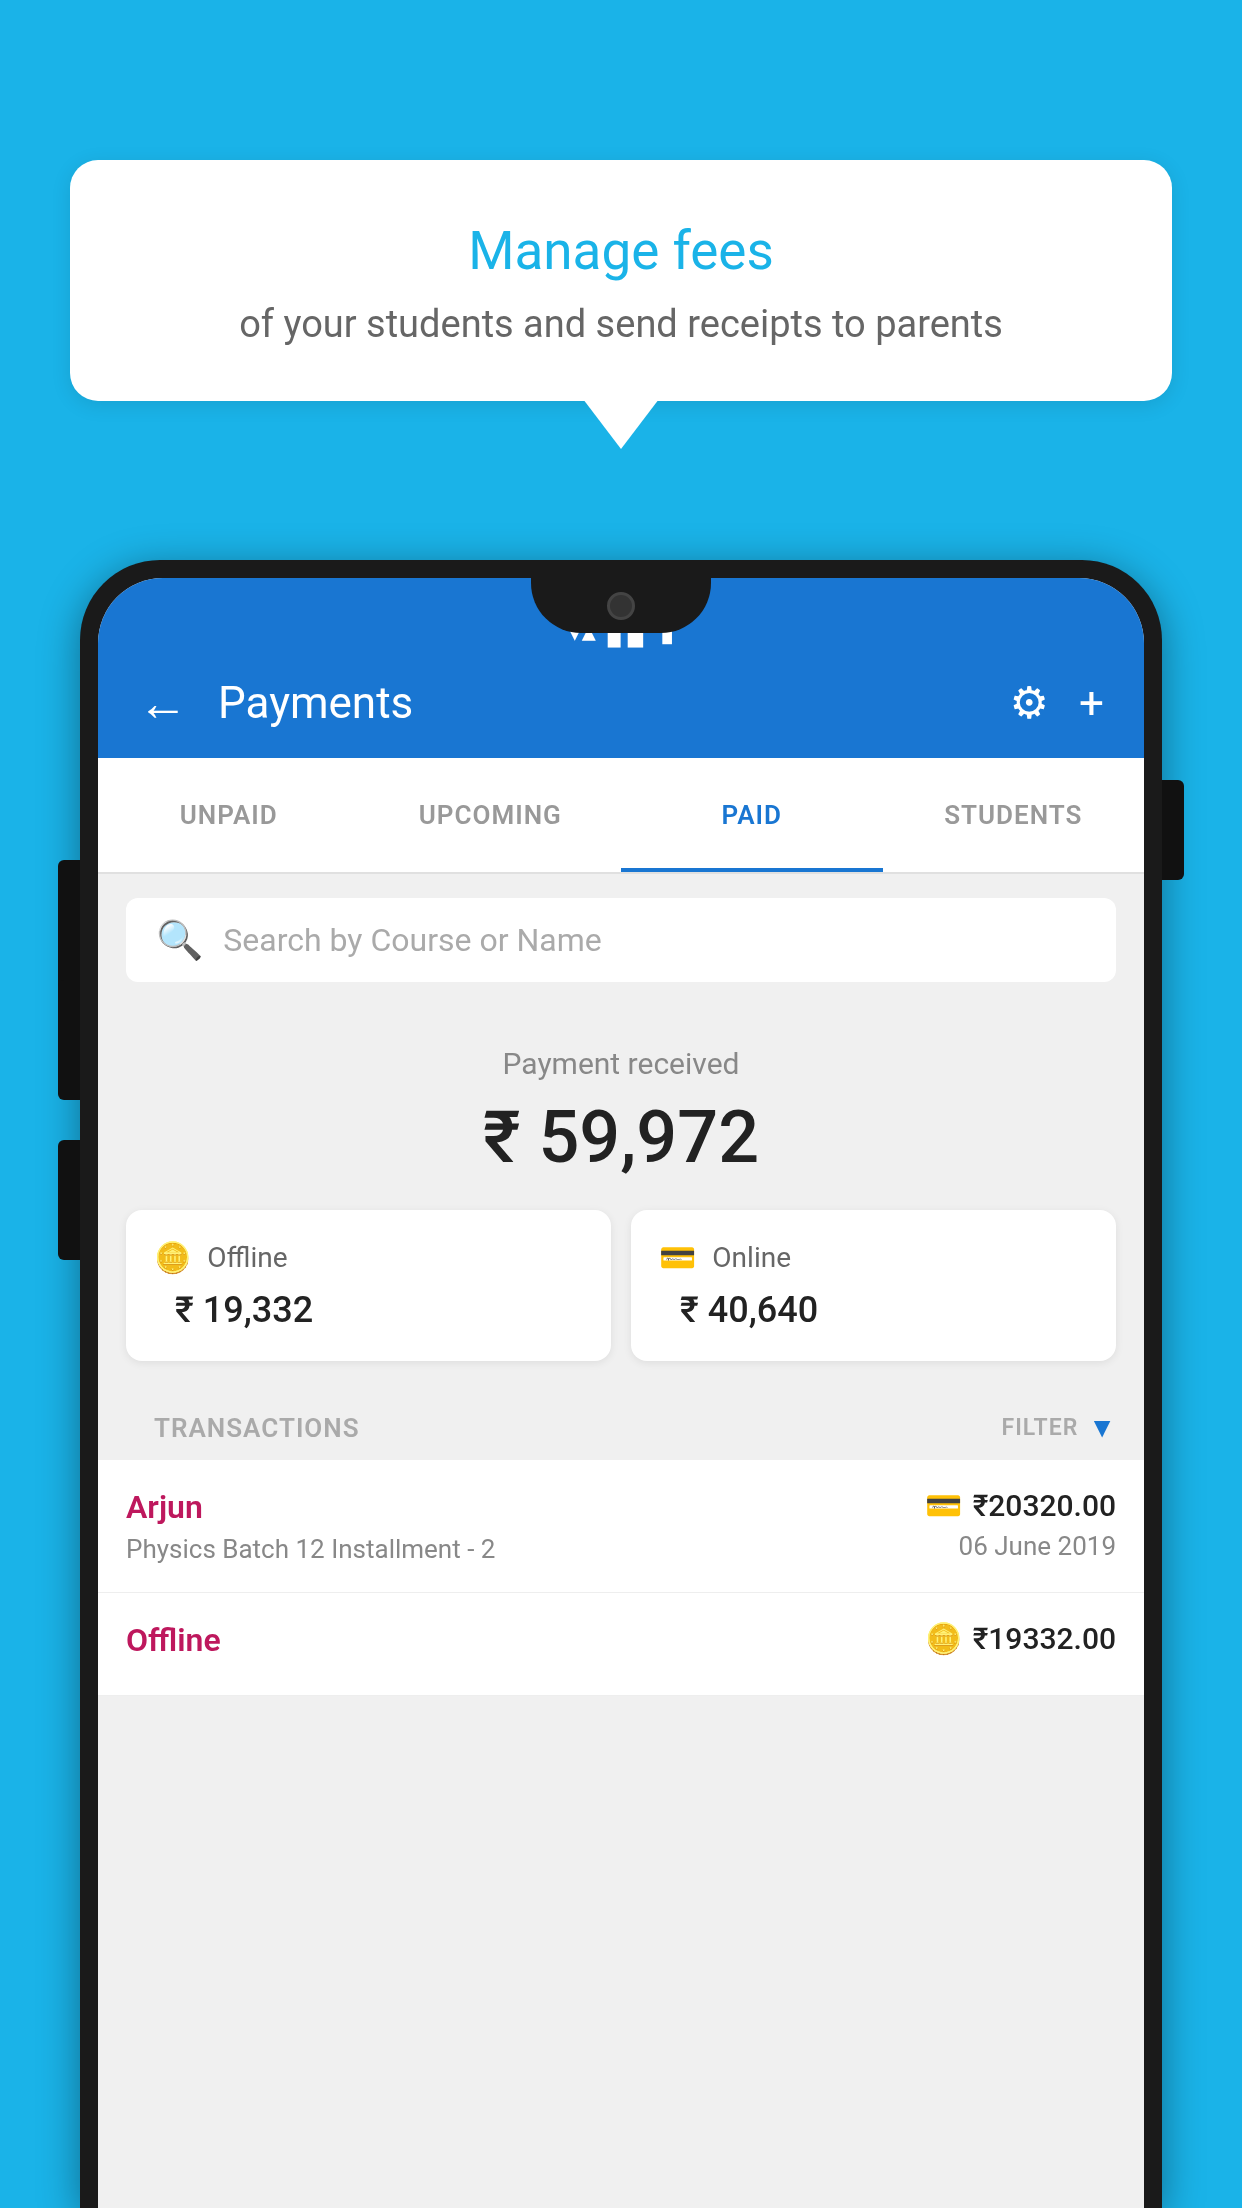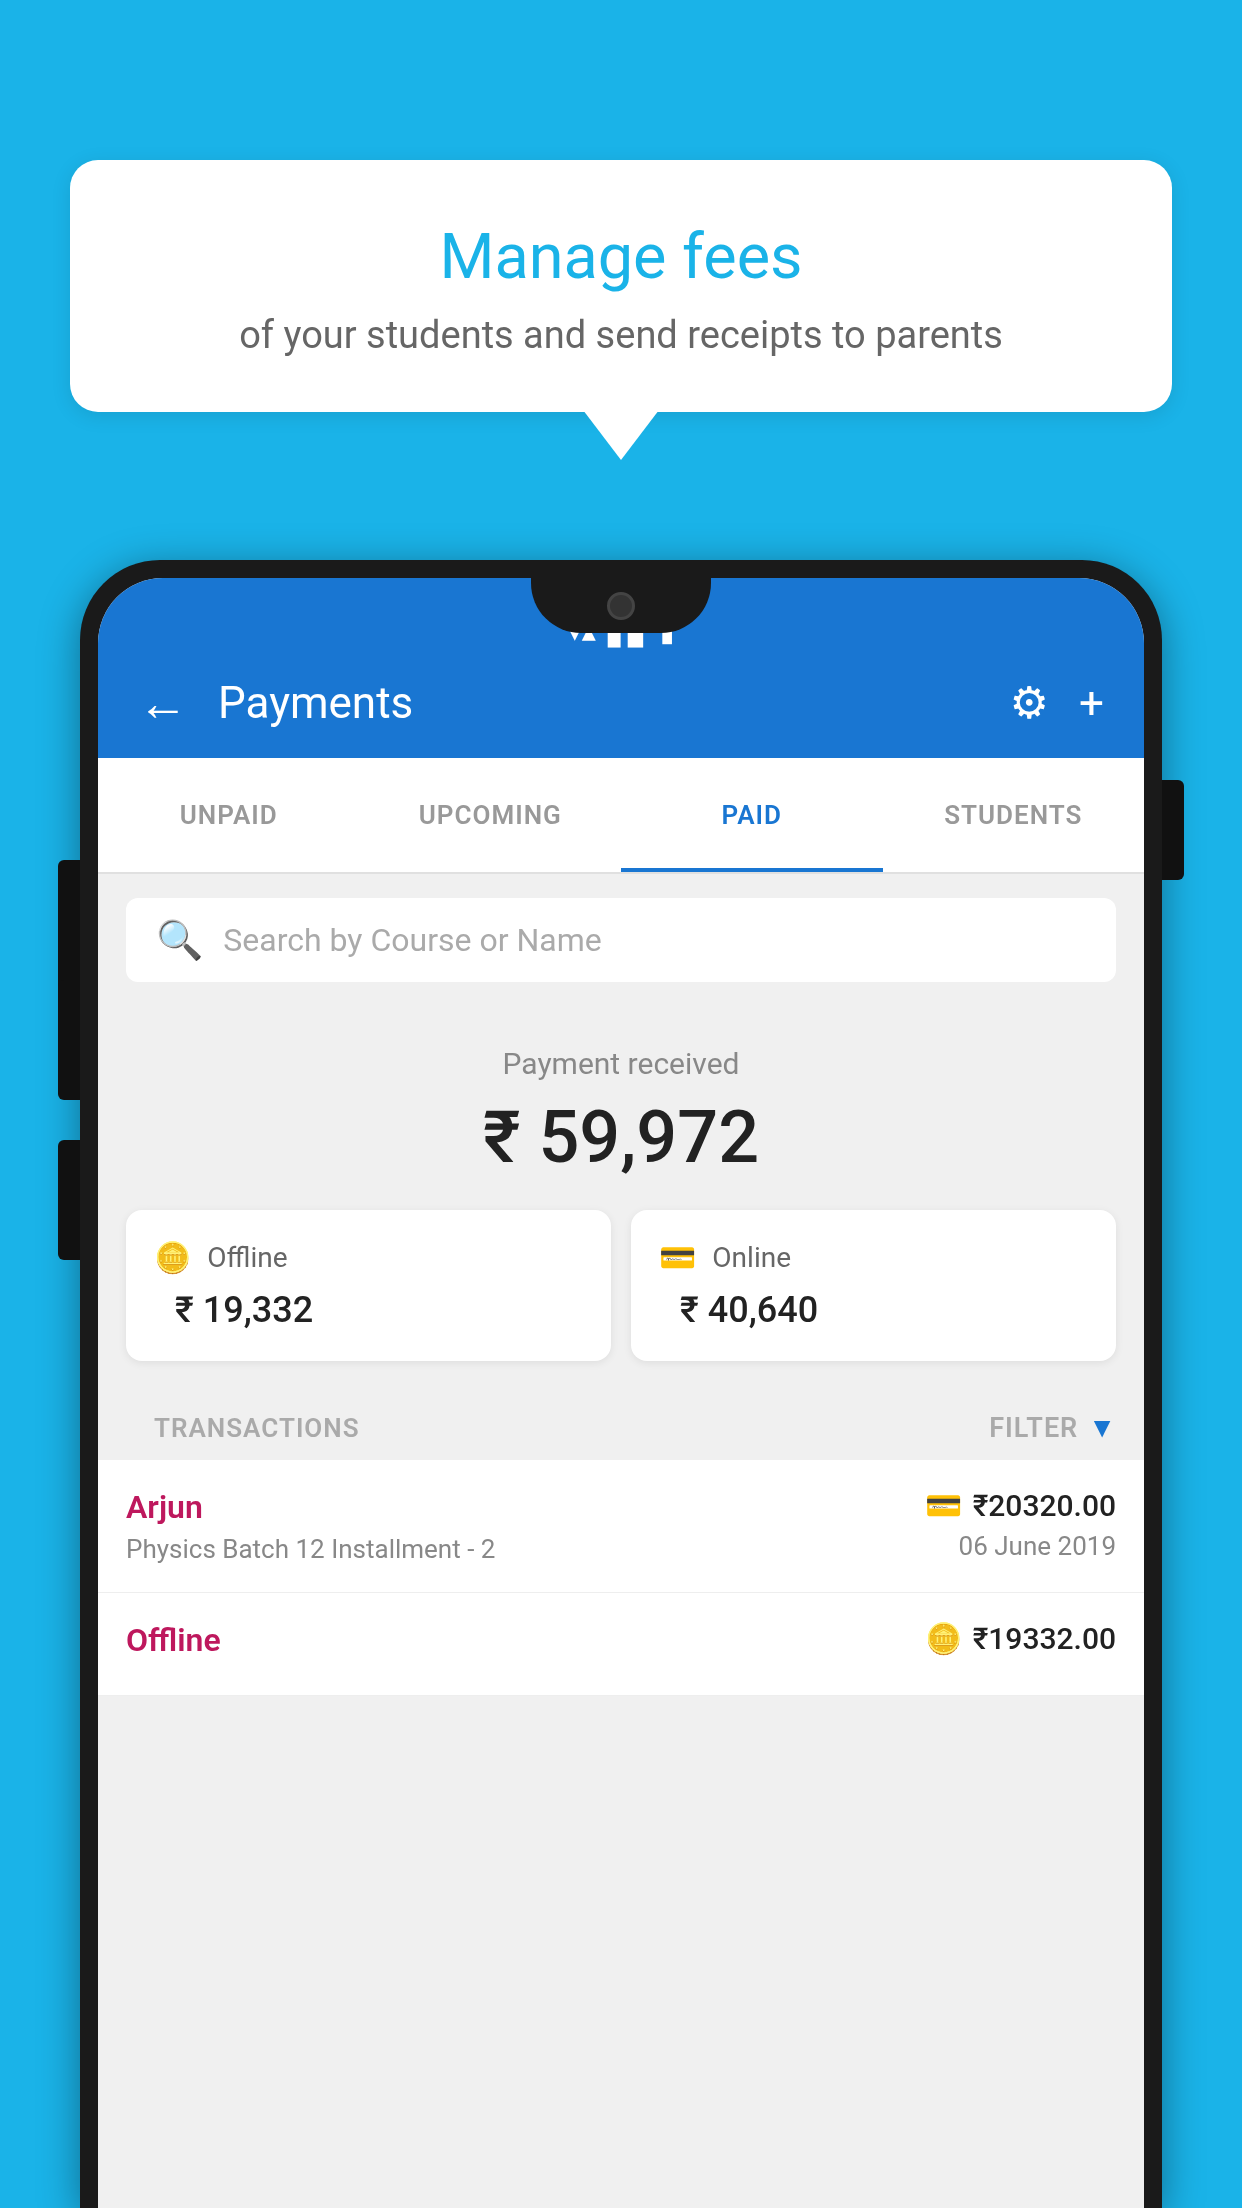--- a/index.html
+++ b/index.html
@@ -33,21 +33,21 @@
       left: 50%;
       transform: translateX(-50%);
       width: 0;
       height: 0;
       border-left: 38px solid transparent;
       border-right: 38px solid transparent;
       border-top: 50px solid white;
     }
 
     .tooltip-title {
-      font-size: 63px;
+      font-size: 53px;
       color: #1ab3e8;
       font-weight: 400;
       margin-bottom: 20px;
     }
 
     .tooltip-subtitle {
       font-size: 38px;
       color: #666;
       font-weight: 400;
     }
@@ -318,21 +318,21 @@
       margin-left: 28px;
     }
 
     .filter-area {
       display: flex;
       align-items: center;
       gap: 10px;
     }
 
     .filter-label {
-      font-size: 27px;
+      font-size: 23px;
       color: #aaa;
       font-weight: 600;
       letter-spacing: 1px;
     }
 
     .filter-icon {
       color: #1976d2;
       font-size: 28px;
     }
 

